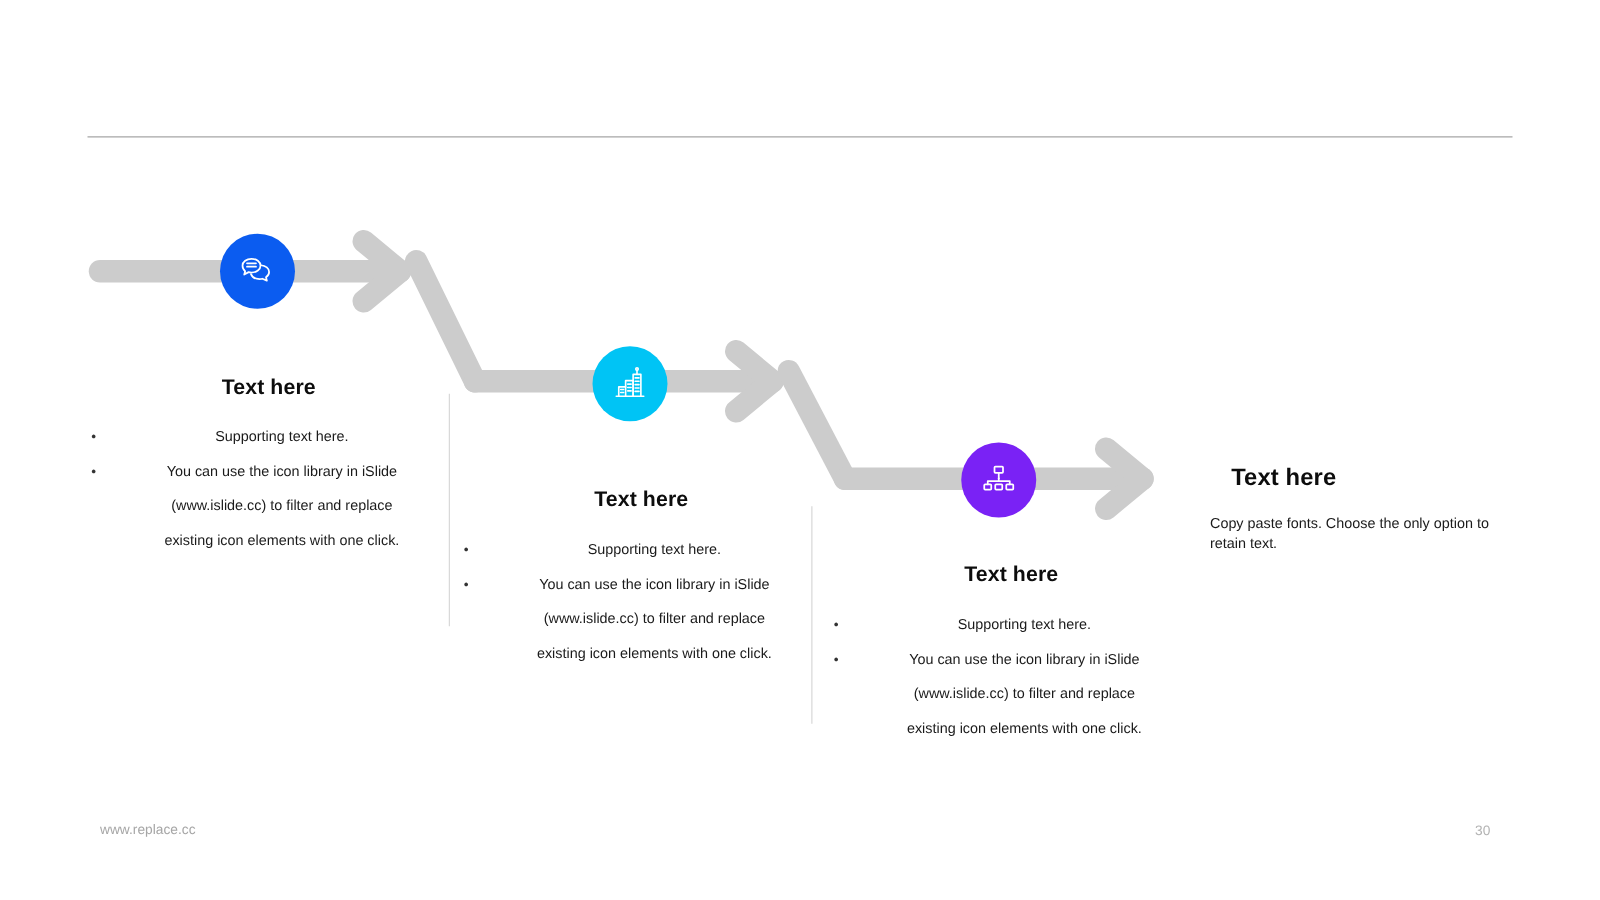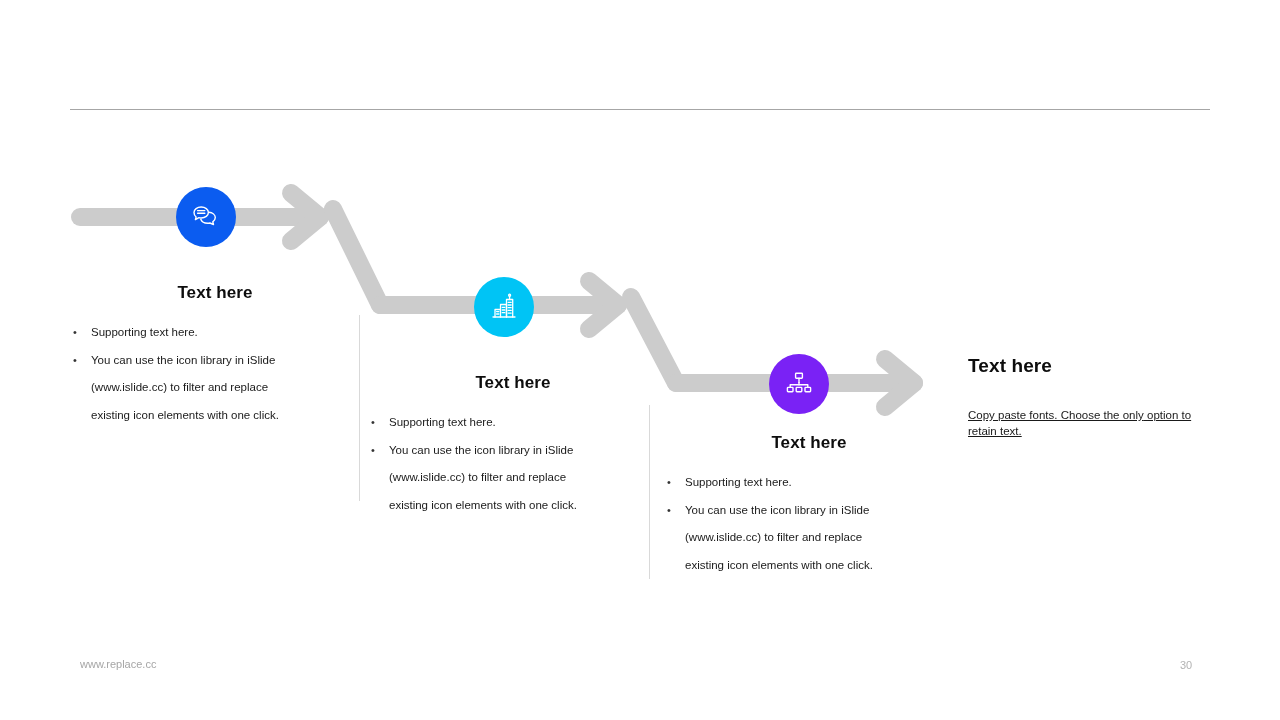--- a/index.html
+++ b/index.html
@@ -54,36 +54,37 @@
   #circle-3 { left: 769px; top: 354px; }
 
   
   .block { position: absolute; }
 
   .block-title {
     font-size: 17px;
     font-weight: bold;
     color: #0d0d0d;
     letter-spacing: 0.1px;
-    margin: 0;
+    margin: 17px;
   }
   .title-center { text-align: center; }
   .title-left   { text-align: left; font-size: 19px; }
 
   .bullets {
     list-style: none;
     margin: 0;
     padding: 0;
     font-size: 11.5px;
     color: #1a1a1a;
   }
   .bullets li {
     position: relative;
     padding-left: 21px;
     line-height: 27.5px;
+    text-align: center;
   }
   .bullets li::before {
     content: "\2022";
     position: absolute;
     left: 3px;
     top: 0;
     font-size: 11px;
     color: #333333;
   }
   .bullets li .wrap2 { display: block; }
@@ -106,21 +107,21 @@
 
   
   #block-1 { left: 70px;  top: 283px; width: 290px; }
   #block-2 { left: 368px; top: 373px; width: 290px; }
   #block-3 { left: 664px; top: 433px; width: 290px; }
   #block-4 { left: 968px; top: 355px; width: 230px; }
 
   #block-1 .bullets { margin-top: 16px; }
   #block-2 .bullets { margin-top: 16px; }
   #block-3 .bullets { margin-top: 16px; }
-  #block-4 .plain-text { margin-top: 30px; text-decoration: underline; }
+  #block-4 .plain-text { margin-top: 17px; }
 
   
   .footer-url {
     position: absolute;
     left: 80px;
     top: 658px;
     font-size: 11px;
     color: #a6a6a6;
   }
   .footer-page {

